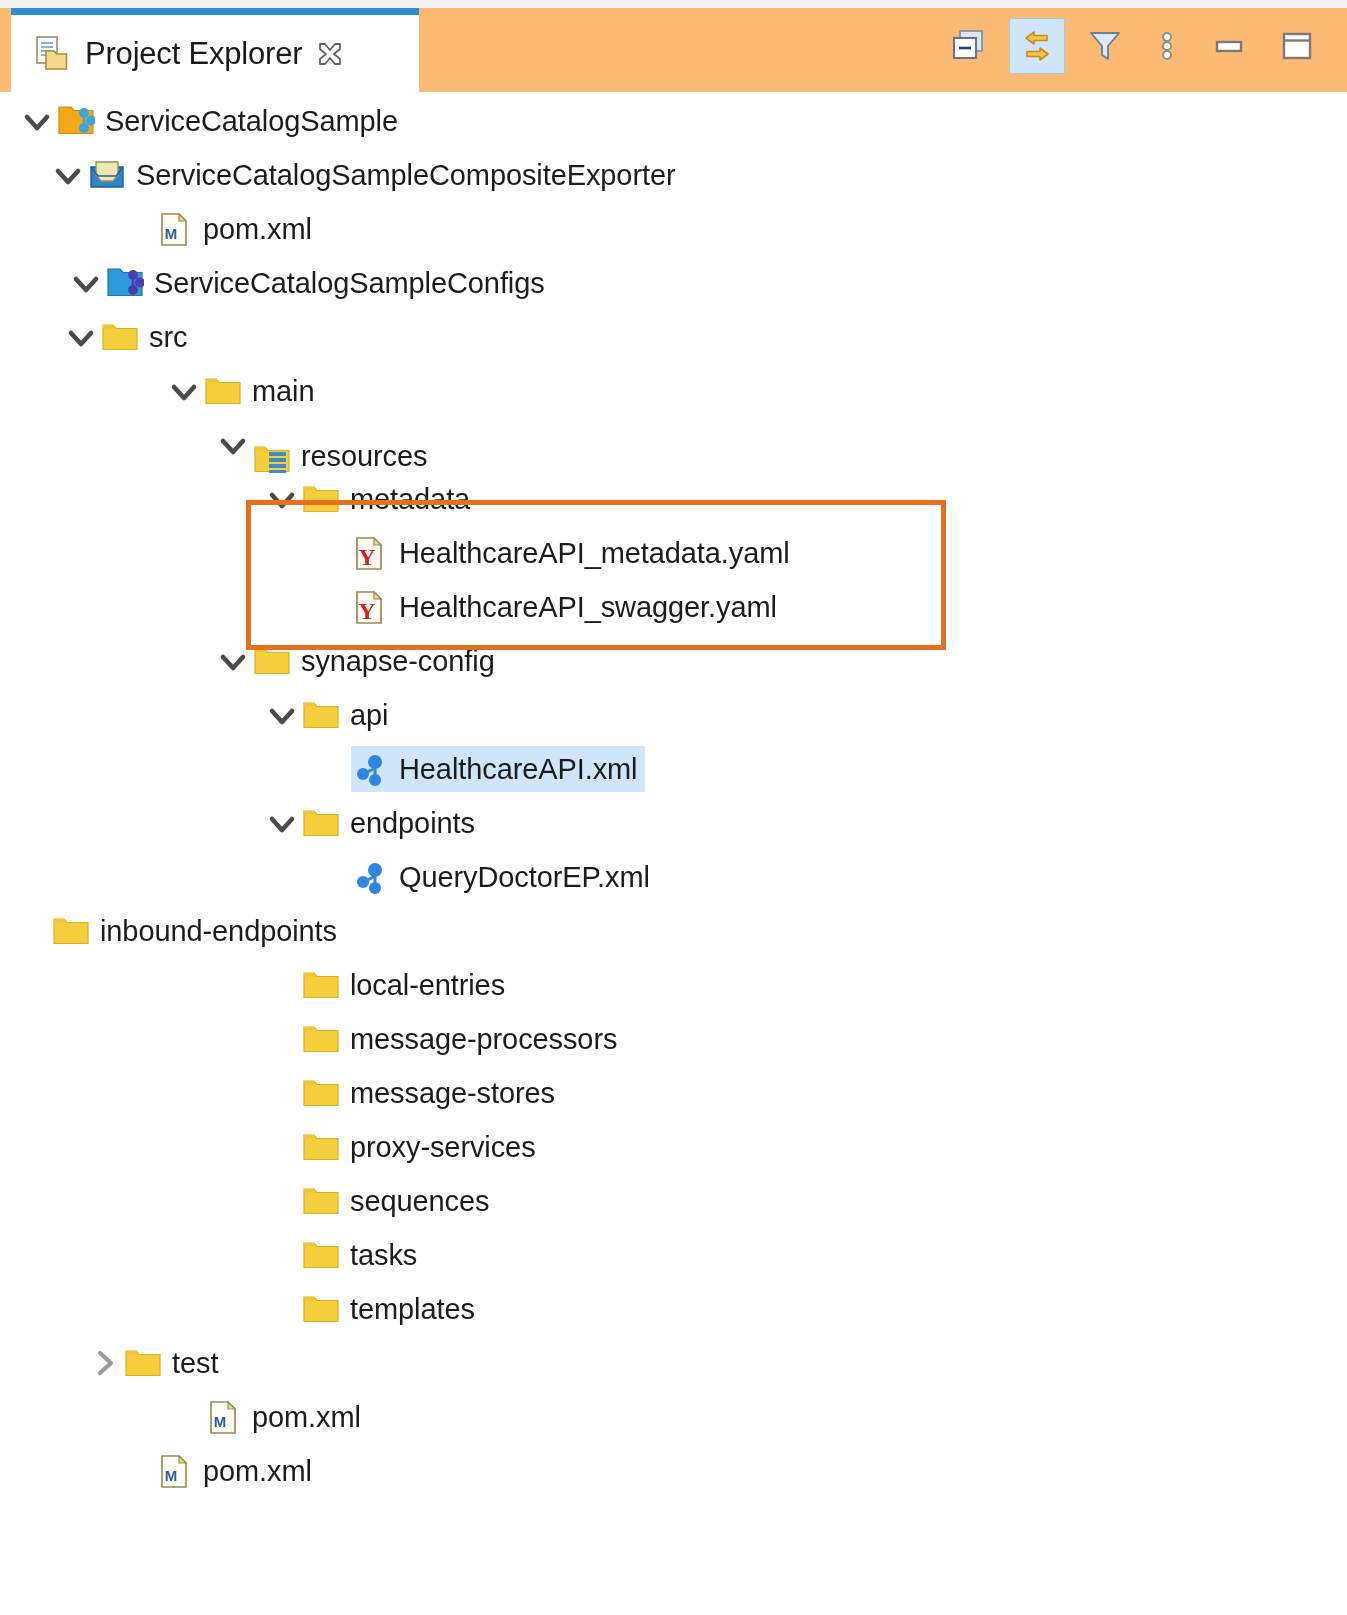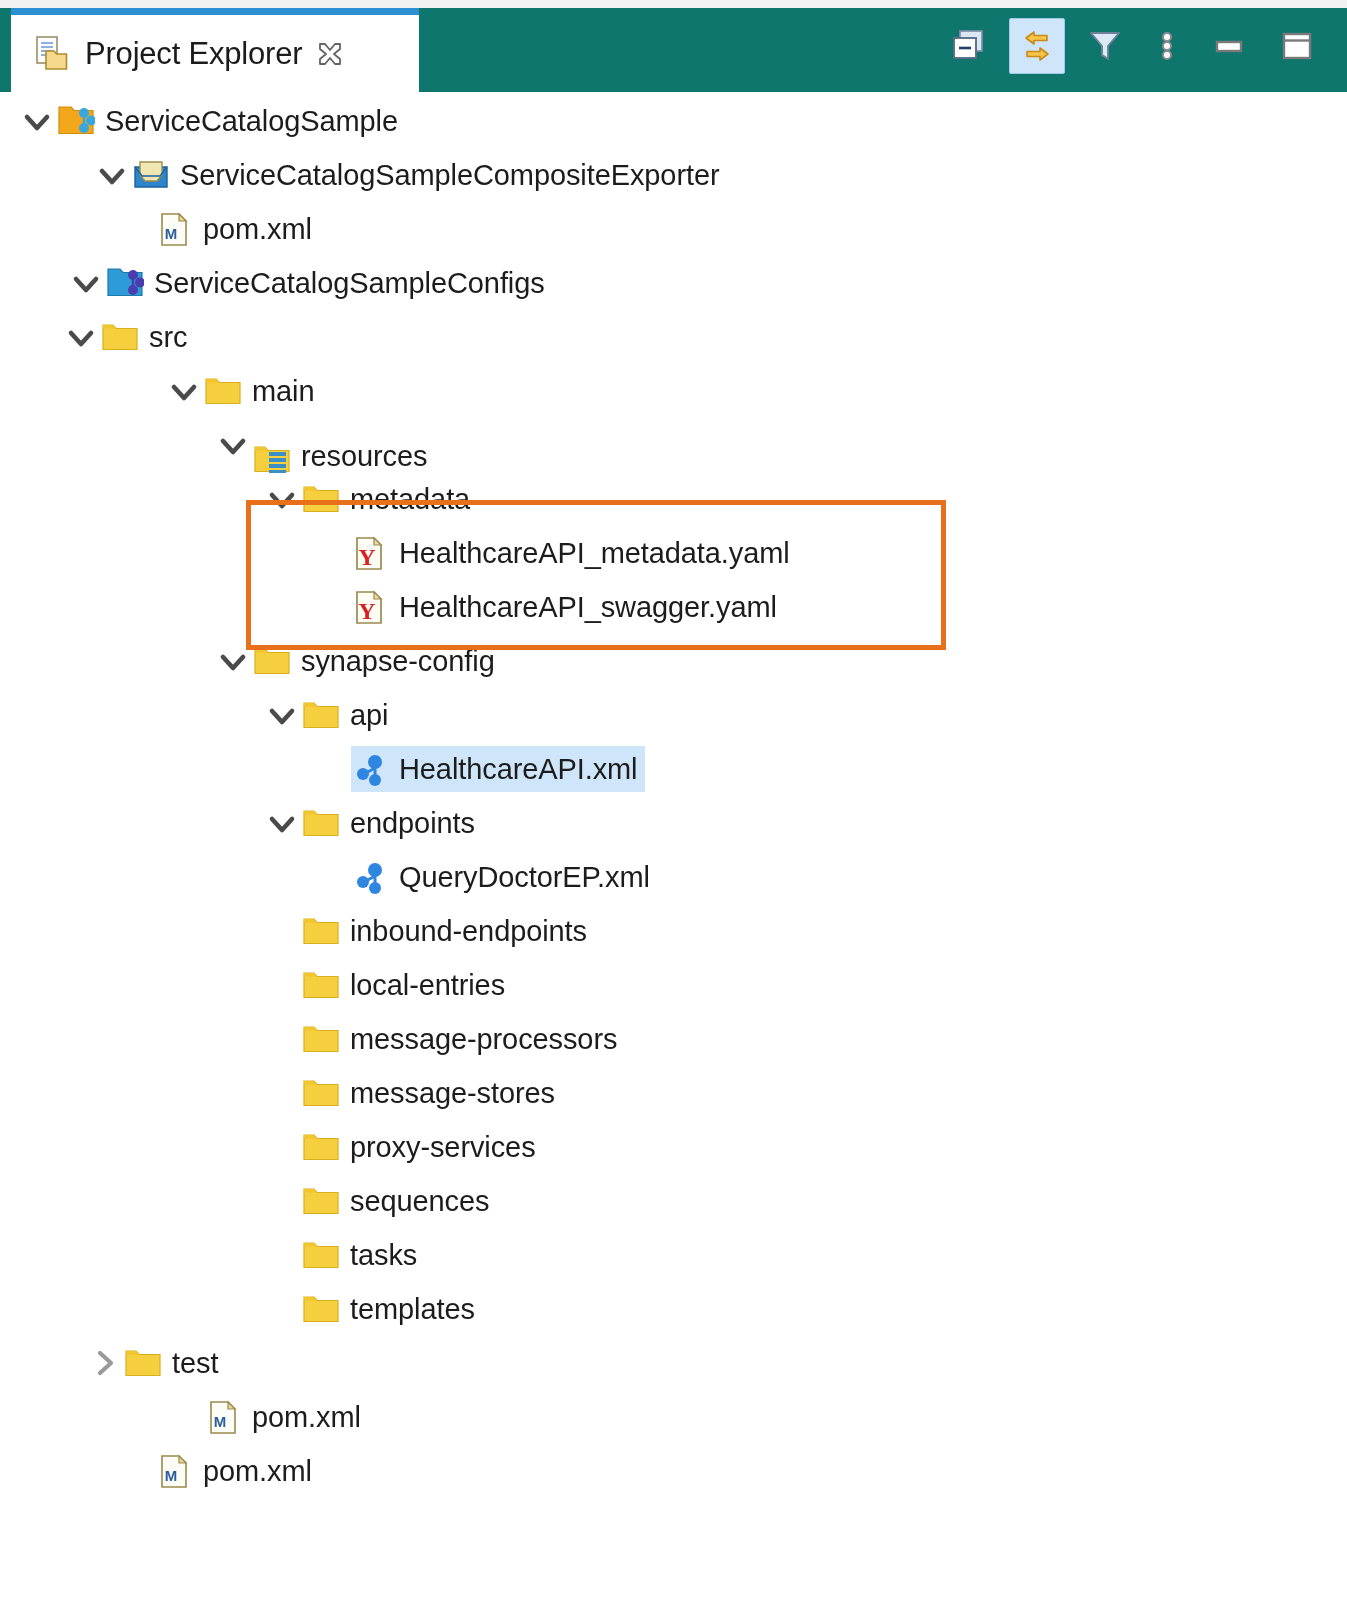--- a/index.html
+++ b/index.html
@@ -14,21 +14,21 @@
     position: relative;
     width: 1347px; height: 1615px;
     background: #ffffff;
   }
 
   
   .view-header {
     position: absolute;
     left: 0; top: 0;
     width: 1347px; height: 92px;
-    background: #0f766e;
+    background: #fdba74;
   }
   .header-strip {
     position: absolute;
     left: 0; top: 0;
     width: 1347px; height: 8px;
     background: #f2f2f2;
   }
   .tab {
     position: absolute;
     left: 11px; top: 8px;
@@ -228,21 +228,21 @@
           <span class="node-icon"><svg width="38" height="38" viewBox="0 0 38 38">
               <path d="M2 5 h12 l3 3.5 h19 v23 h-34 z" fill="#f3a81b" stroke="#d08b0c" stroke-width="1.2"></path>
               <circle cx="27" cy="11" r="5" fill="#39a7dd"></circle>
               <circle cx="27" cy="26" r="5" fill="#39a7dd"></circle>
               <circle cx="34" cy="18.5" r="5" fill="#39a7dd"></circle>
               <line x1="27" y1="11" x2="27" y2="26" stroke="#39a7dd" stroke-width="2.6"></line>
             </svg></span>
           <span class="node-label">ServiceCatalogSample</span>
         </span>
       </div>
-      <div class="row" style="padding-left: 48px; margin-left: 44px;">
+      <div class="row" style="padding-left: 48px;">
         <span class="twisty">
           <svg width="36" height="36" viewBox="0 0 36 36">
             <path d="M8 14 L18 25 L28 14" fill="none" stroke="#4a4a4a" stroke-width="4.6" stroke-linecap="round" stroke-linejoin="round"></path>
           </svg>
         </span>
         <span class="" style="display: inline-flex; align-items: center;">
           <span class="node-icon"><svg width="38" height="38" viewBox="0 0 38 38">
               <path d="M3 11 h32 v20 h-32 z" fill="#2d86cc" stroke="#1a629c" stroke-width="1.4"></path>
               <path d="M8 6 h22 v13 l-5 6 h-12 l-5 -6 z" fill="#efe6b4" stroke="#9c8f4e" stroke-width="1.4"></path>
               <path d="M3 11 l7 9 h18 l7 -9" fill="none" stroke="#1a629c" stroke-width="1.4"></path>
@@ -421,21 +421,21 @@
           <span class="node-icon"><svg width="38" height="38" viewBox="0 0 38 38">
               <circle cx="24" cy="12" r="7" fill="#2f86e0"></circle>
               <circle cx="12" cy="24" r="6" fill="#2f86e0"></circle>
               <circle cx="24" cy="30" r="6" fill="#2f86e0"></circle>
               <line x1="24" y1="12" x2="24" y2="30" stroke="#2f86e0" stroke-width="3"></line>
               <line x1="24" y1="18" x2="13" y2="24" stroke="#2f86e0" stroke-width="3"></line>
             </svg></span>
           <span class="node-label">QueryDoctorEP.xml</span>
         </span>
       </div>
-      <div class="row" style="padding-left: 262px;">
+      <div class="row" style=" gap: 12px;">
         <span class="twisty empty"></span>
         <span class="" style="display: inline-flex; align-items: center;">
           <span class="node-icon"><svg width="38" height="38" viewBox="0 0 38 38">
               <path d="M2 7 h10 l3 3.5 h21 v21 h-34 z" fill="#f6cf3f" stroke="#d9af1c" stroke-width="1.2"></path>
               <path d="M2 7 h10 l3 3.5 h-13 z" fill="#f0c52e"></path>
             </svg></span>
           <span class="node-label">inbound-endpoints</span>
         </span>
       </div>
       <div class="row" style="padding-left: 262px;">

